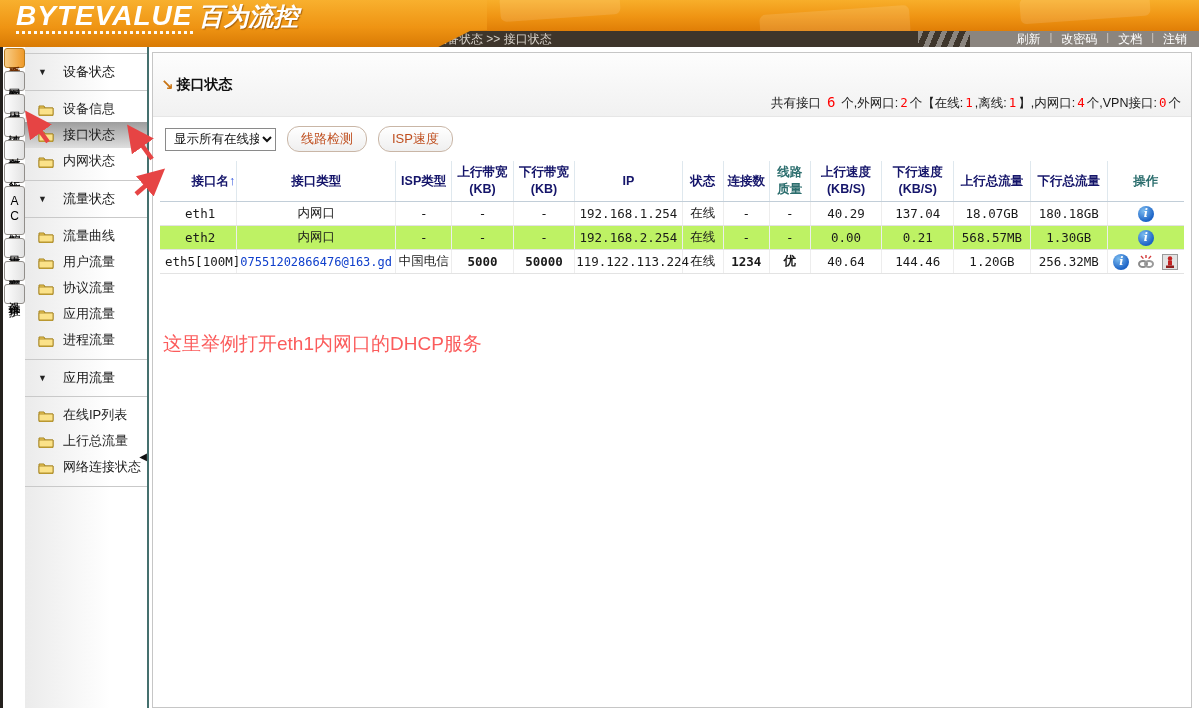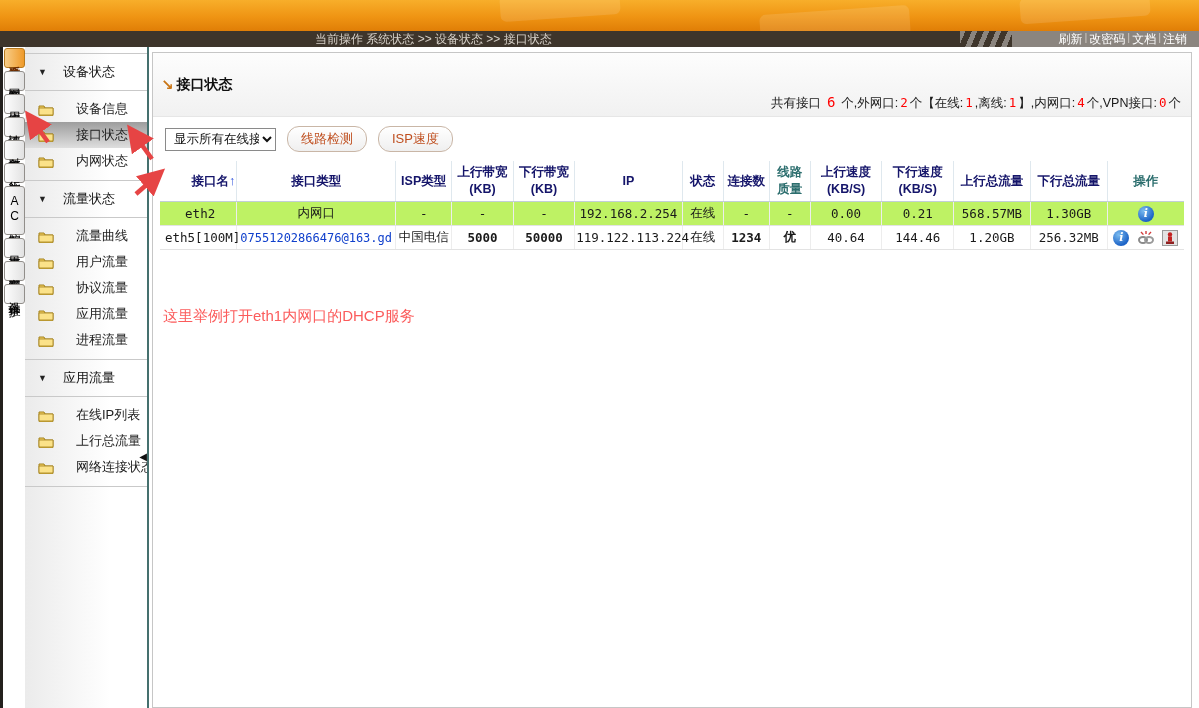--- a/index.html
+++ b/index.html
@@ -14,21 +14,21 @@
   .d1 { width:120px; height:26px; left:500px; top:-8px; transform:rotate(-4deg);}
   .d2 { width:150px; height:30px; left:760px; top:10px; transform:rotate(-4deg);}
   .d3 { width:130px; height:26px; left:1020px; top:-6px; transform:rotate(-4deg);}
 
   .crumbbar { position:absolute; top:31px; left:0; width:1199px; height:16px;
               background:#3e352b; display:flex; align-items:center; z-index:1; }
   .crumb-text { margin-left:315px; color:#d6d0c8; font-size:12px; line-height:16px; white-space:nowrap; }
   .crumb-right { margin-left:auto; height:16px; background:#8b857f; display:flex; align-items:center; }
   .stripes { width:52px; height:16px;
              background:repeating-linear-gradient(113deg,#8b857f 0 5px,#3e352b 5px 11px); }
-  .crumb-links { display:flex; padding:0 12px 0 46px; gap:2px; }
+  .crumb-links { display:flex; padding:0 12px 0 46px; gap:9px; }
   .crumb-links a { color:#ffffff; font-size:12px; text-decoration:none; cursor:pointer; line-height:16px;}
   .crumb-links .sep { color:#cfc9c2; font-size:11px; }
 
   .logo { position:absolute; top:0; left:0; width:487px; height:47px; z-index:2;
           background:linear-gradient(#f8b02e,#ef9413 58%,#d97a04);
           clip-path:polygon(0 0,100% 0,100% 64%,96.5% 66%,90% 100%,0 100%); }
   .logo-text { position:absolute; left:16px; top:0px; white-space:nowrap; font-style:italic; font-weight:bold; }
   .logo-en { color:#fff; font-size:28px; letter-spacing:1px; border-bottom:3px dotted rgba(255,255,255,.95); padding-bottom:0px;}
   .logo-cn { color:#fff; font-size:25px; margin-left:6px; text-shadow:1px 1px 1px rgba(120,60,0,.6); }
 
@@ -49,21 +49,21 @@
   .sidebar { width:124px; flex:none; position:relative;
              background:linear-gradient(to right,#ebebeb,#ffffff 70%);
              border-right:2px solid #45706e; overflow:hidden; }
   .section { border-bottom:1px solid #c9c9c9; padding-bottom:6px; }
   .section:first-child { margin-top:6px; border-top:1px solid #c9c9c9; }
   .sec-title { display:flex; align-items:center; padding:9px 0 9px 13px; font-size:13px; color:#111;
                border-bottom:1px solid #c9c9c9; cursor:pointer; margin-bottom:5px;}
   .tri { font-size:9px; color:#222; margin-right:16px; }
   .sitem { display:flex; align-items:center; height:26px; padding-left:13px; font-size:13px; color:#1d1d1d;
            cursor:pointer; white-space:nowrap; }
-  .sitem .flabel { margin-left:22px; }
+  .sitem .flabel { margin-left:9px; }
   .sitem.active { background:linear-gradient(#9d9d9d,#dedede); }
   .folder { width:16px; height:13px; flex:none; }
   .collapse-handle { position:absolute; right:0px; top:405px; font-size:10px; color:#111; cursor:pointer; line-height:10px;}
 
   
   .main { flex:1; padding:5px 7px 0 3px; background:#fff; min-width:0; }
   .panel { height:656px; border:1px solid #c6c6c6; background:#fff; position:relative; }
   .titlebar { display:flex; align-items:center; padding:5px 10px 4px 8px;
               background:linear-gradient(#fdfdfd,#f1f1f1); border-bottom:1px solid #e6e6e6; }
   .title-icon { color:#c97516; font-weight:bold; font-size:15px; margin-right:3px; }
@@ -96,21 +96,21 @@
   .sort-arrow { color:#3355dd; font-weight:bold; }
 
   .ops-cell { white-space:nowrap; }
   .icon-info { display:inline-block; width:16px; height:16px; border-radius:50%;
                background:radial-gradient(circle at 35% 30%,#7cbcf0,#1c63c6 70%); color:#fff;
                font-family:"DejaVu Serif","Liberation Serif",serif; font-style:italic; font-weight:bold;
                font-size:11px; line-height:16px; text-align:center; vertical-align:middle; cursor:pointer;
                margin:0 2px; }
   .icon-svg { display:inline-block; vertical-align:middle; margin:0 2px; cursor:pointer; }
 
-  .annotation { margin:57px 0 0 10px; color:#fb5c5c; font-size:15px; }
+  .annotation { margin:57px 0 0 10px; color:#fb5c5c; font-size:19px; }
 
   .overlay { position:absolute; top:0; left:0; width:1199px; height:708px; pointer-events:none; z-index:60; }
 </style>
 </head>
 <body>
 
 <div class="page">
 
   <div class="topbar">
     <div class="deco d1"></div>
@@ -127,20 +127,25 @@
         <span class="sep">|</span>
         <a>改密码</a>
         <span class="sep">|</span>
         <a>文档</a>
         <span class="sep">|</span>
         <a>注销</a>
       </div>
     </div>
   </div>
 
+  <div class="logo">
+    <div class="logo-text">
+      <span class="logo-en">BYTEVALUE</span><span class="logo-cn">百为流控</span>
+    </div>
+  </div>
 
   <div class="cols">
 
     <div class="rail">
       <div class="vtab active">系统状态</div>
       <div class="vtab">网络配置</div>
       <div class="vtab">用户管理</div>
       <div class="vtab">认证上网</div>
       <div class="vtab">对象管理</div>
       <div class="vtab">行为控制</div>
@@ -314,20 +319,36 @@
               <th>
                   <div>下行速度</div>
                   <div>(KB/S)</div>
                 </th>
               <th>上行总流量</th>
               <th>下行总流量</th>
               <th class="teal">操作</th>
             </tr>
           </thead>
           <tbody>
+            <tr>
+              <td class="mono left">eth1</td>
+              <td>内网口</td>
+              <td class="mono">-</td>
+              <td class="mono">-</td>
+              <td class="mono">-</td>
+              <td class="mono">192.168.1.254</td>
+              <td class="status-on">在线</td>
+              <td class="mono">-</td>
+              <td class="mono">-</td>
+              <td class="mono">40.29</td>
+              <td class="mono">137.04</td>
+              <td class="mono">18.07GB</td>
+              <td class="mono">180.18GB</td>
+              <td class="ops-cell"><span class="icon-info">i</span></td>
+            </tr>
             <tr class="alt">
               <td class="mono left">eth2</td>
               <td>内网口</td>
               <td class="mono">-</td>
               <td class="mono">-</td>
               <td class="mono">-</td>
               <td class="mono">192.168.2.254</td>
               <td class="status-on">在线</td>
               <td class="mono">-</td>
               <td class="mono">-</td>

